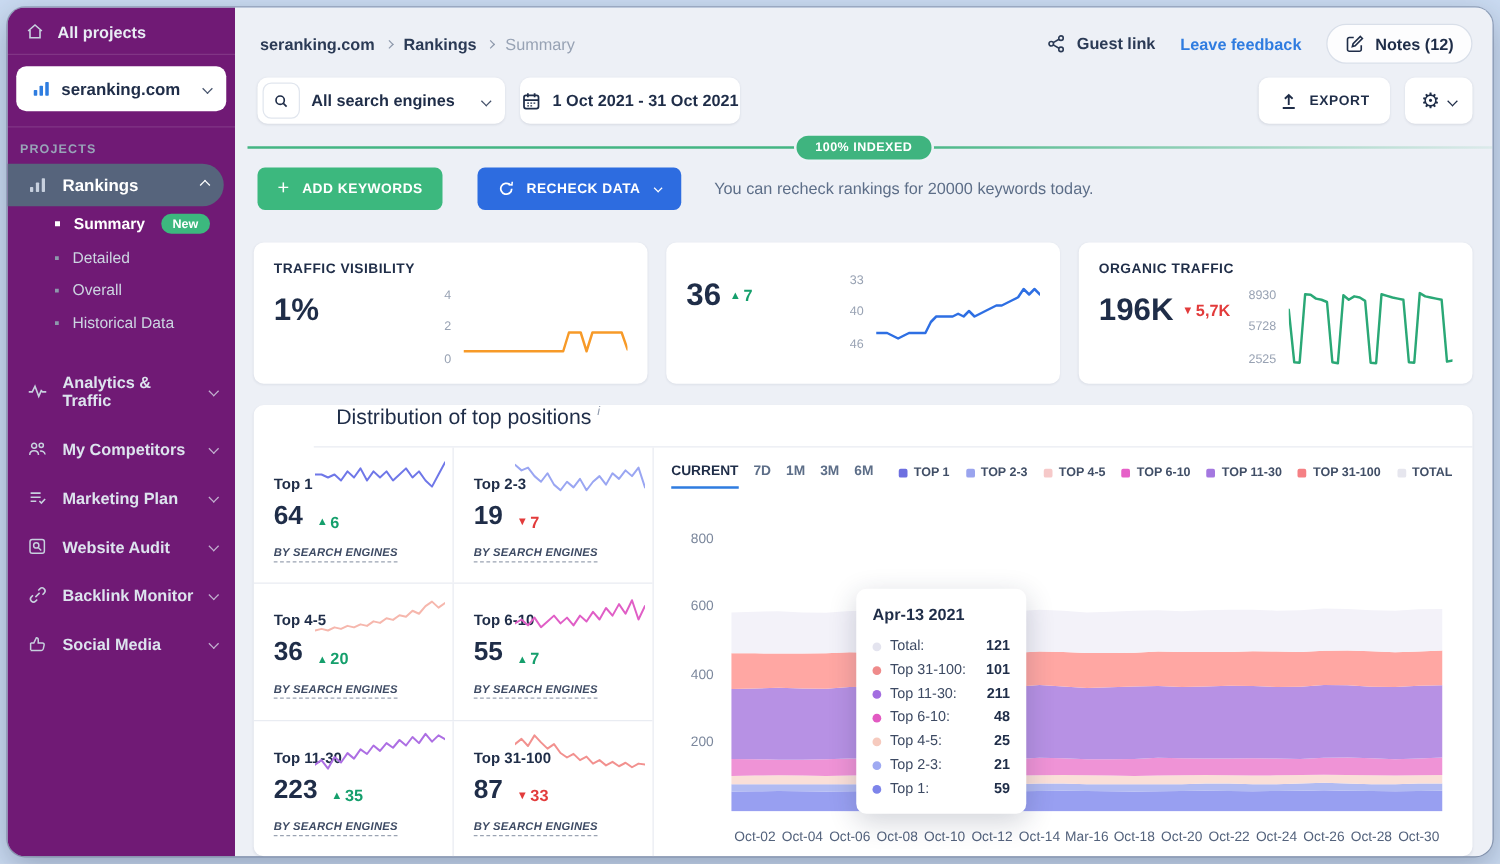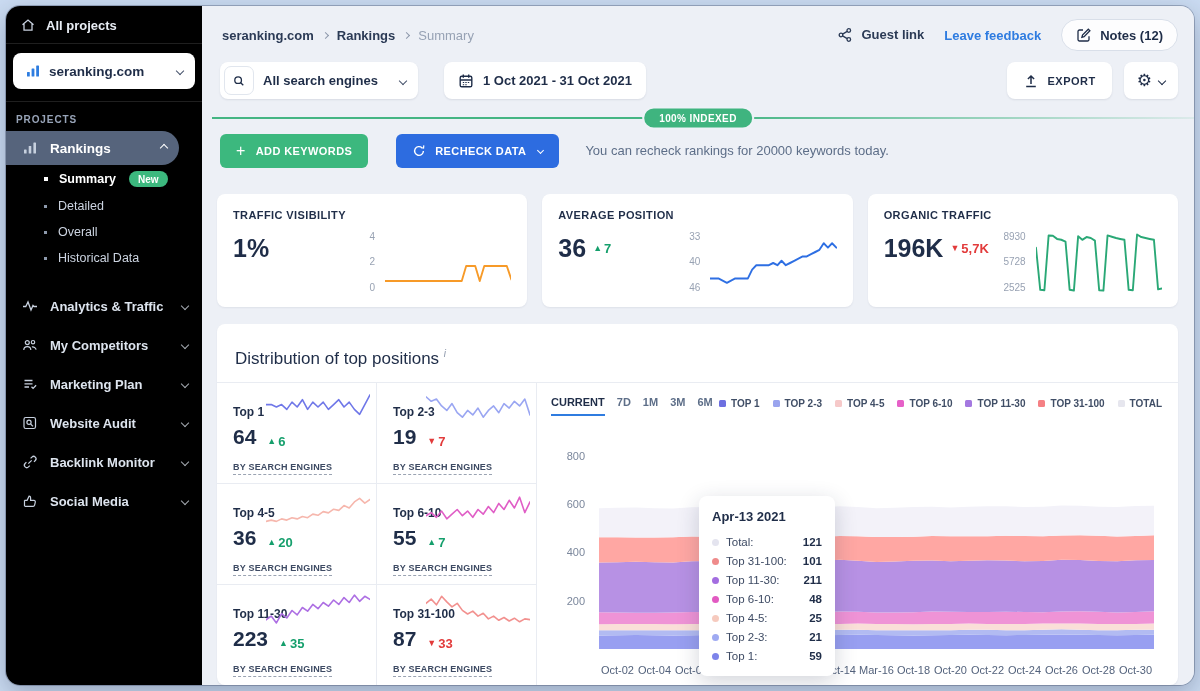--- a/index.html
+++ b/index.html
@@ -2,21 +2,21 @@
 <html><head>
 <meta charset="utf-8">
 <style>
   html,body{margin:0;padding:0;width:1200px;height:691px;overflow:hidden;
     background:#cbdcf2;font-family:"Liberation Sans",sans-serif;}
   *{box-sizing:border-box;}
   .frame{position:absolute;left:6px;top:6px;width:1188px;height:679px;border-radius:14px;
     overflow:hidden;display:flex;box-shadow:0 0 0 1px rgba(25,35,65,.28),0 8px 26px rgba(25,35,65,.30);}
 
   
-  .sidebar{width:196px;background:#000000;color:#dfe5ef;flex-shrink:0;font-size:13px;}
+  .sidebar{width:182px;background:#701a75;color:#dfe5ef;flex-shrink:0;font-size:13px;}
   .sb-top{display:flex;align-items:center;gap:10px;padding:11px 14px 10px;
     border-bottom:1px solid rgba(255,255,255,.12);font-weight:600;color:#e8edf4;cursor:pointer;}
   .project-select{margin:9px 7px 0;background:#fff;border-radius:8px;height:36px;display:flex;
     align-items:center;gap:8px;padding:0 12px;color:#1f2d48;font-weight:bold;font-size:13.5px;cursor:pointer;}
   .project-select .chev{margin-left:auto;color:#45526b;}
   .sb-divider{height:1px;background:rgba(255,255,255,.12);margin:12px 0 10px;}
   .sb-label{font-size:10px;letter-spacing:.9px;color:#98a4b8;padding:2px 10px 6px;font-weight:bold;}
   .nav-active{background:#56647c;border-radius:0 18px 18px 0;width:173px;display:flex;align-items:center;
     gap:12px;padding:9px 12px 9px 16px;font-weight:bold;color:#fff;font-size:13.5px;cursor:pointer;}
   .nav-active .chev{margin-left:auto;}
@@ -50,21 +50,21 @@
     padding:7px 14px;font-size:13px;font-weight:600;color:#1f2d48;background:#fdfdfe;cursor:pointer;}
 
   .toolbar{display:flex;align-items:center;gap:12px;padding:5px 16px 0 18px;}
   .ctl{background:#fff;border-radius:8px;height:37px;display:flex;align-items:center;
     box-shadow:0 1px 2px rgba(25,39,70,.10);cursor:pointer;}
   .search-ctl{width:198px;padding-right:12px;}
   .search-box{width:30px;height:29px;margin:0 9px 0 4px;border:1px solid #e1e6ee;border-radius:7px;
     display:flex;align-items:center;justify-content:center;color:#1f2d48;}
   .ctl-label{font-size:13px;font-weight:600;color:#1f2d48;white-space:nowrap;}
   .search-ctl .chev{margin-left:auto;color:#45526b;}
-  .date-ctl{padding:0 14px;gap:9px;color:#1f2d48;margin-left:14px;}
+  .date-ctl{padding:0 1px;gap:9px;color:#1f2d48;}
   .spacer{flex:1;}
   .export-btn{padding:0 16px;gap:9px;font-size:11px;font-weight:bold;letter-spacing:.5px;color:#1f2d48;}
   .gear-btn{padding:0 13px;gap:7px;color:#1f2d48;}
   .gear-glyph{font-size:17px;line-height:1;}
 
   .indexed-row{position:relative;height:18px;margin-top:10px;}
   .indexed-line{position:absolute;left:10px;right:0;top:8px;height:2px;
     background:linear-gradient(90deg,#44b583,#44b583 52%,rgba(68,181,131,.10));}
   .indexed-pill{position:absolute;left:50%;top:50%;transform:translate(-50%,-50%);background:#3fb47f;
     color:#fff;font-size:10px;font-weight:bold;letter-spacing:.4px;padding:4px 15px;border-radius:12px;
@@ -89,34 +89,34 @@
   .delta{font-size:13px;font-weight:bold;display:inline-flex;align-items:center;gap:2px;}
   .delta .arr{font-size:9px;}
   .delta.up{color:#159f6c;}
   .delta.down{color:#e23b3b;}
   .stat-ticks{display:flex;flex-direction:column;justify-content:space-between;align-items:flex-end;
     font-size:10px;color:#98a2b3;padding:1px 0 3px;width:34px;}
   .stat-spark{position:relative;flex:1;height:66px;}
 
   .dist-card{margin:17px 16px 0 15px;background:#fff;border-radius:8px;
     box-shadow:0 1px 2px rgba(25,39,70,.07);height:364px;display:flex;flex-direction:column;}
-  .dist-header{padding:24px 18px 13px;border-bottom:1px solid #e9ecf2;font-size:17px;color:#1f2d48;}
+  .dist-header{padding:0 18px 13px;border-bottom:1px solid #e9ecf2;font-size:17px;color:#1f2d48;margin-left:48px;}
   .dist-header sup{font-size:10px;font-style:italic;color:#8d98ab;}
   .dist-body{flex:1;display:flex;min-height:0;}
   .mini-grid{width:320px;border-right:1px solid #e9ecf2;display:flex;flex-direction:column;flex-shrink:0;}
   .mini-row{flex:1;display:flex;border-bottom:1px solid #e9ecf2;}
   .mini-row:last-child{border-bottom:none;}
   .mini-cell{flex:1;padding:10px 8px 6px 16px;position:relative;cursor:pointer;}
   .mini-cell + .mini-cell{border-left:1px solid #e9ecf2;}
   .mini-label{font-size:12px;font-weight:bold;color:#1f2d48;margin-top:12px;display:inline-block;}
   .mini-spark{position:absolute;right:6px;top:7px;width:104px;height:34px;}
   .mini-val{font-size:21px;font-weight:bold;color:#1f2d48;margin-top:5px;display:flex;align-items:flex-end;gap:11px;}
   .mini-sub{margin-top:7px;}
   .mini-sub span{font-size:9px;letter-spacing:.2px;color:#3d4a63;font-weight:600;
-    border-bottom:1.5px dashed #9aa3b2;padding-bottom:2px;}
+    border-bottom:1.5px dashed #9aa3b2;padding-bottom:2px;font-style:italic;}
 
   .chart-pane{flex:1;padding:13px 16px 6px 14px;display:flex;flex-direction:column;min-width:0;}
   .tabs-row{display:flex;align-items:flex-start;justify-content:space-between;}
   .tabs{display:flex;gap:12px;font-size:11px;font-weight:bold;color:#5d6e88;}
   .tab{cursor:pointer;padding-bottom:8px;}
   .tab.active{color:#1f2d48;position:relative;}
   .tab.active::after{content:"";position:absolute;left:0;right:0;bottom:0;height:2px;background:#2f7ce0;}
   .legend{display:flex;gap:13px;font-size:10px;font-weight:600;color:#404e66;align-items:center;
     padding-top:2px;flex-wrap:nowrap;}
   .lg-item{display:flex;align-items:center;cursor:pointer;white-space:nowrap;}
@@ -333,21 +333,20 @@
               <span>0</span>
           </div>
           <div class="stat-spark">
               <svg viewBox="0 0 134 66" preserveAspectRatio="none" style="position: absolute; inset: 0px; width: 100%; height: 100%;">
                 <polyline points="0.0,51.0 4.8,51.0 9.6,51.0 14.4,51.0 19.1,51.0 23.9,51.0 28.7,51.0 33.5,51.0 38.3,51.0 43.1,51.0 47.9,51.0 52.6,51.0 57.4,51.0 62.2,51.0 67.0,51.0 71.8,51.0 76.6,51.0 81.4,51.0 86.1,36.0 90.9,36.0 95.7,36.0 100.5,51.0 105.3,36.0 110.1,36.0 114.9,36.0 119.6,36.0 124.4,36.0 129.2,36.0 134.0,49.5" fill="none" stroke="#f79a28" stroke-width="2" stroke-linejoin="round" stroke-linecap="round"></polyline>
               </svg>
             </div>
         </div>
       </div>
       <div class="stat-card">
-        <div class="stat-title">AVERAGE POSITION</div>
         <div class="stat-body">
           <div class="stat-value-wrap">
             <span class="stat-value">
               <span>36</span>
               <span class="delta up">
                   <span class="arr">▲</span>
                   <span>7</span>
                 </span>
             </span>
           </div>

